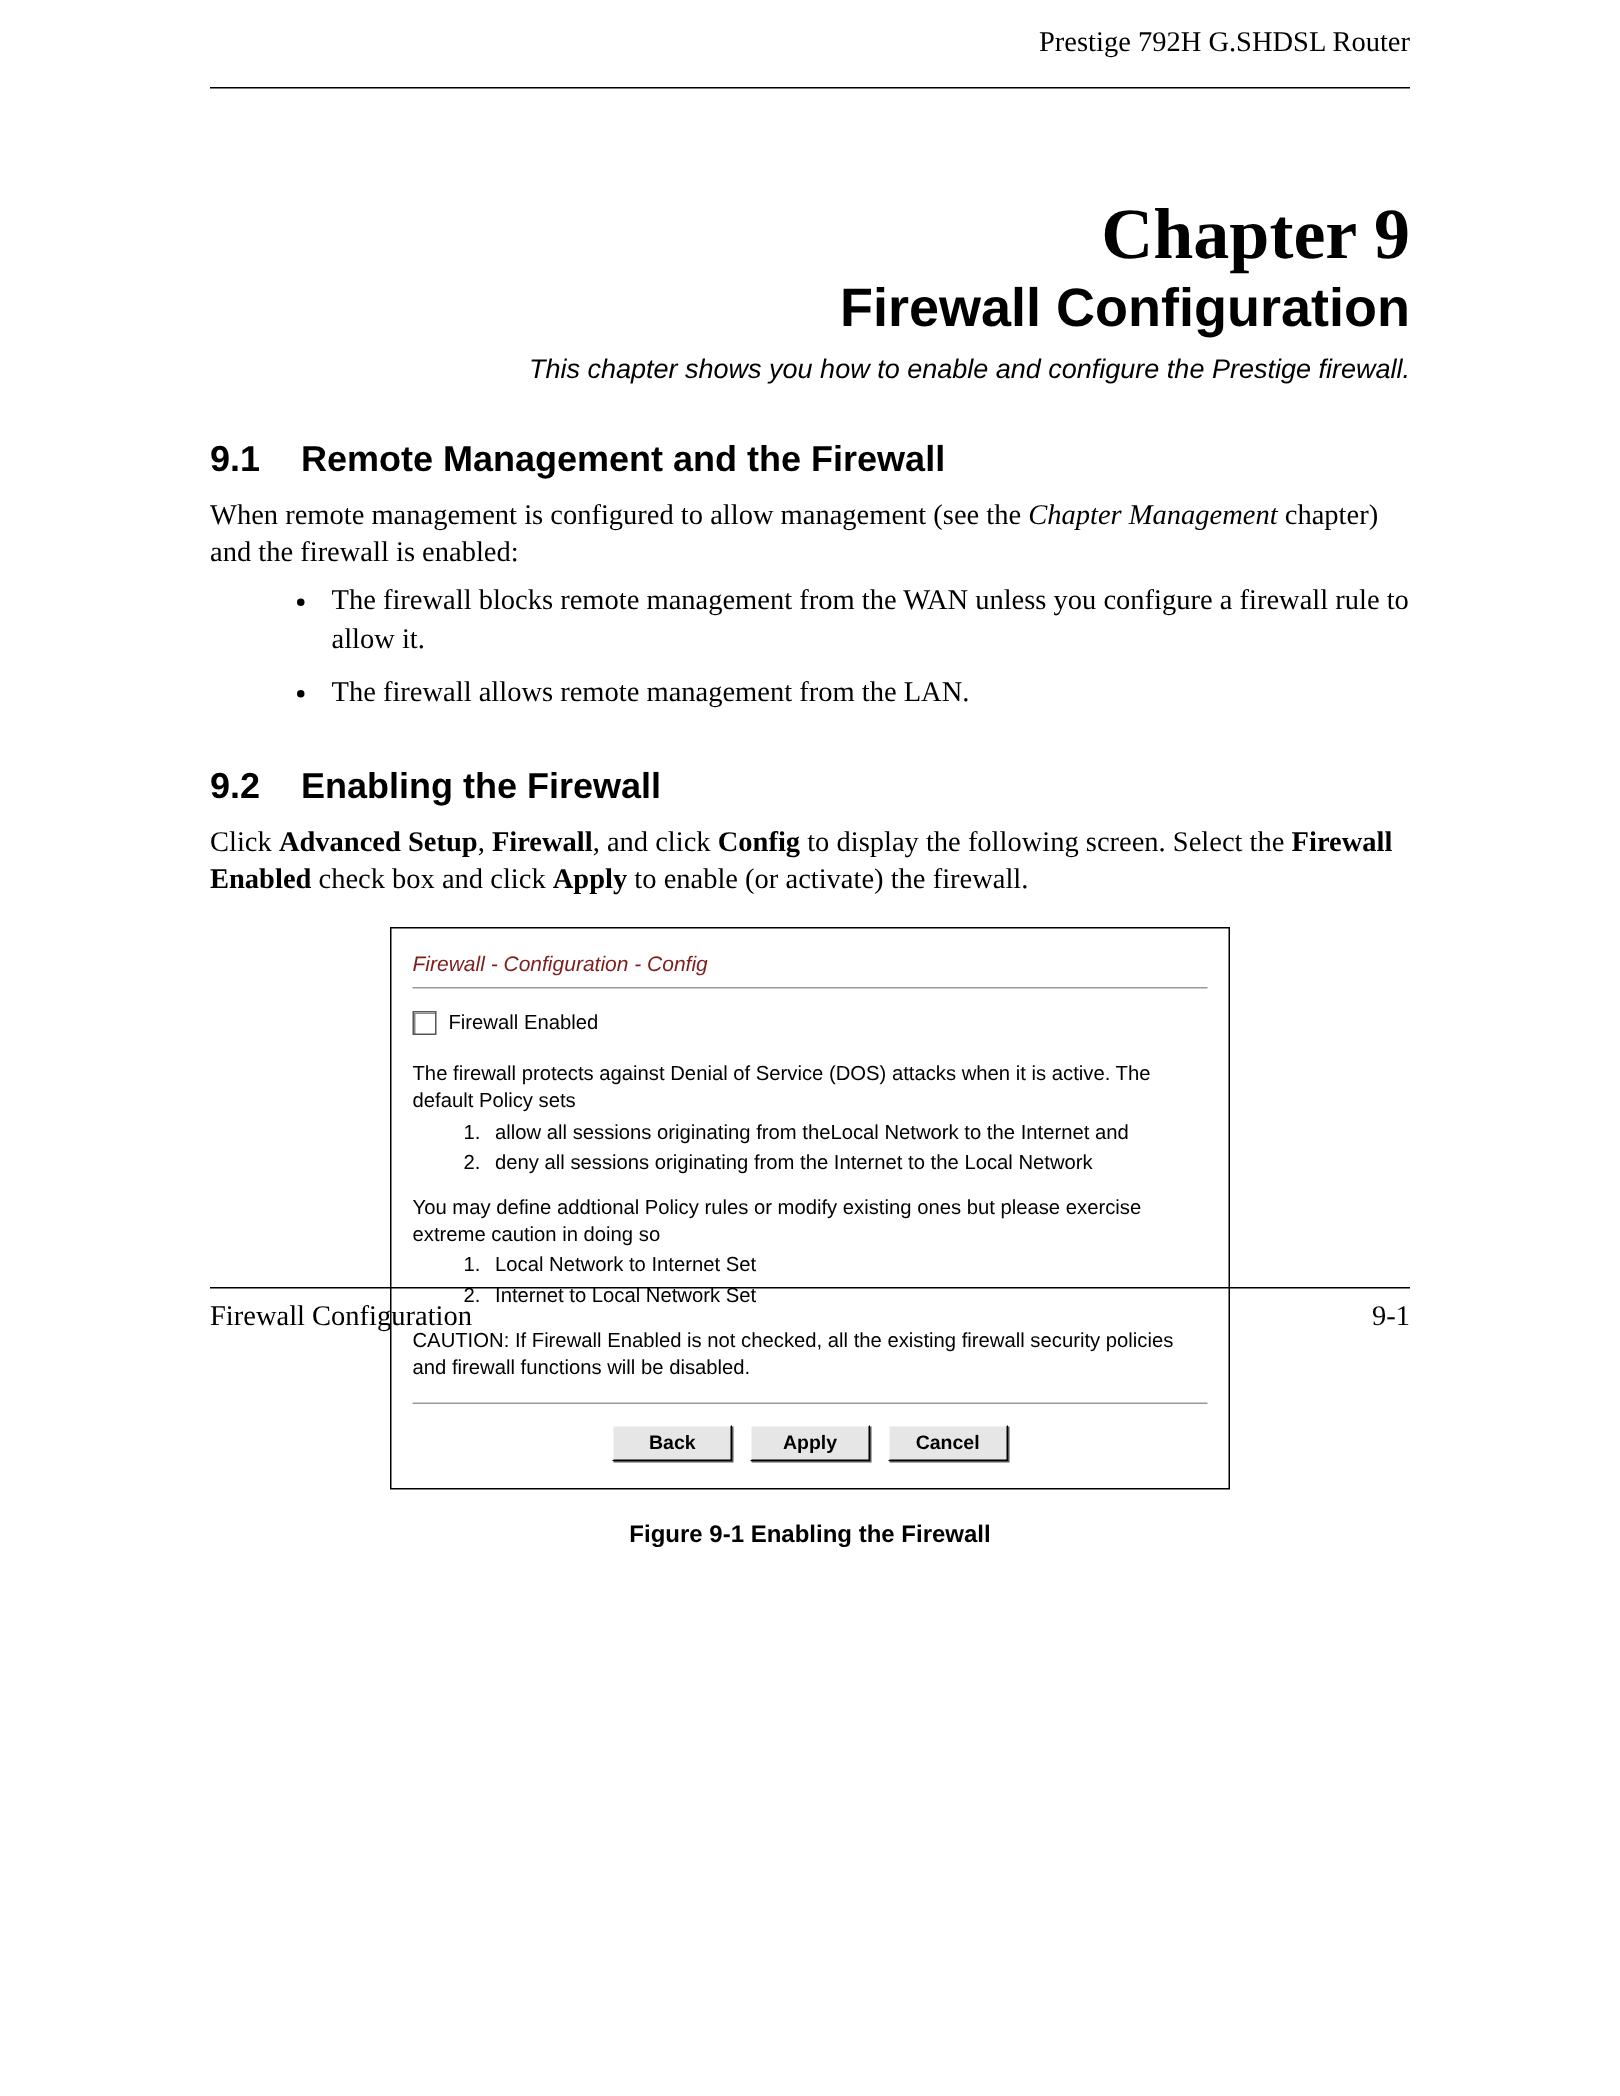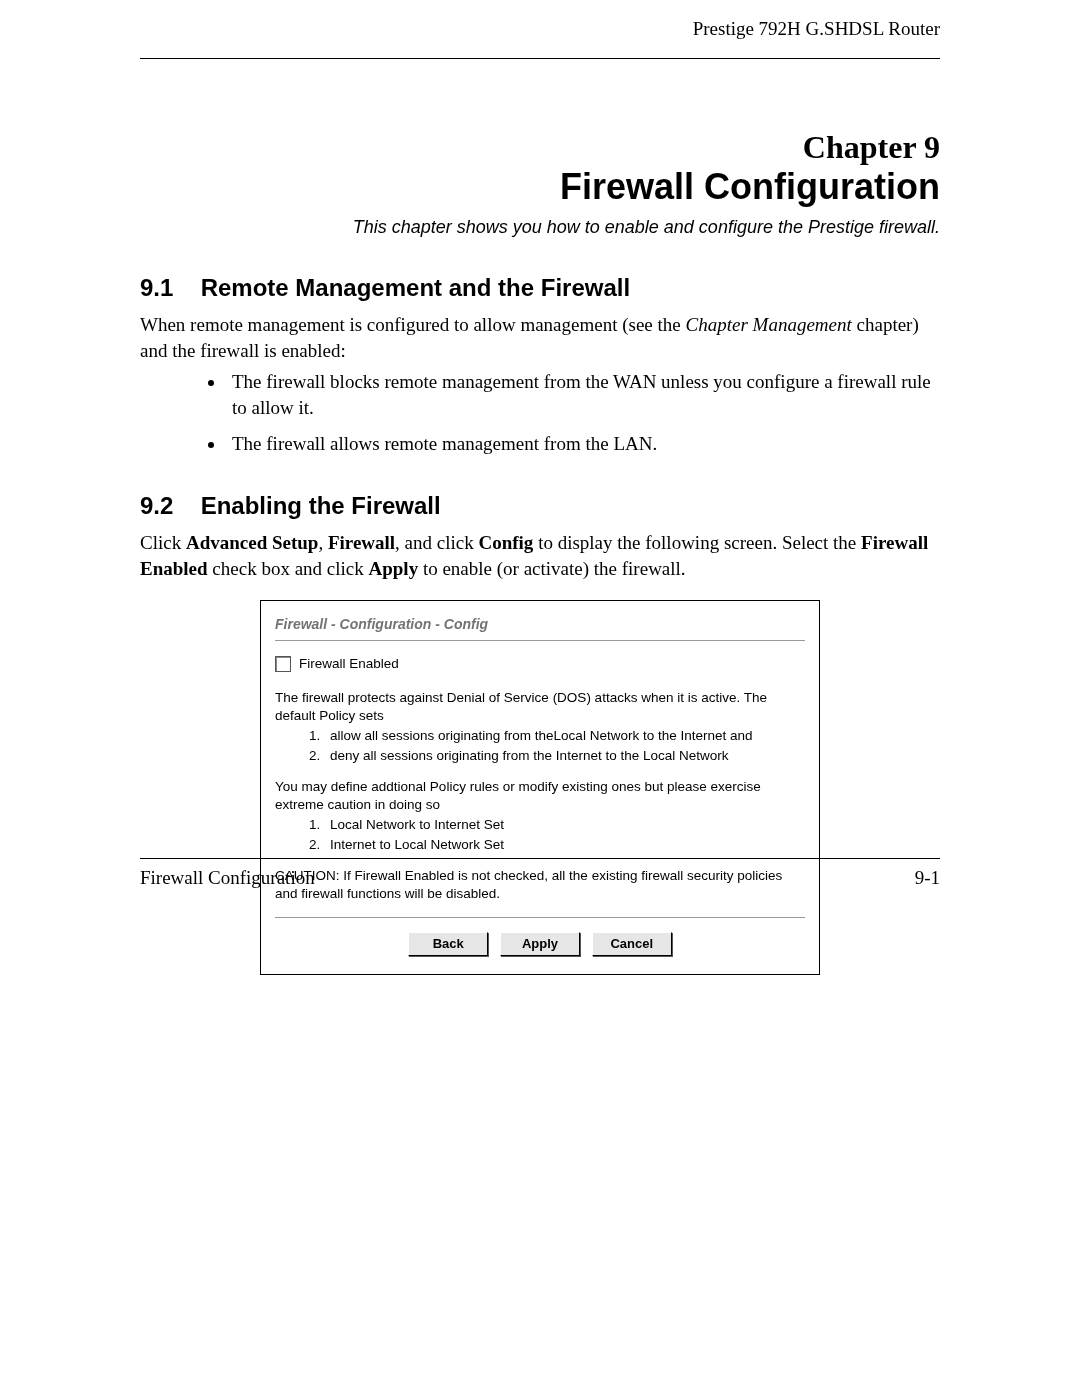--- a/index.html
+++ b/index.html
@@ -26,21 +26,21 @@
     margin-top: -22px;
     margin-bottom: 6px;
   }
   .chapter-block {
     text-align: right;
     margin-top: 70px;
   }
   .chapter-line1 {
     font-family: "Times New Roman", Times, serif;
     font-weight: bold;
-    font-size: 32px;
+    font-size: 48px;
     line-height: 1.15;
   }
   .chapter-line2 {
     font-family: Arial, Helvetica, sans-serif;
     font-weight: bold;
     font-size: 36px;
     line-height: 1.15;
   }
   .chapter-sub {
     font-family: Arial, Helvetica, sans-serif;
@@ -64,36 +64,36 @@
     margin: 6px 0;
   }
   .body-p .em { font-style: italic; }
   .body-p .b { font-weight: bold; }
   ul.bullets {
     margin: 6px 0 0 0;
     padding-left: 70px;
     font-family: "Times New Roman", Times, serif;
     font-size: 19px;
   }
-  ul.bullets li { margin: 6px 0 10px 16px; padding-left: 6px; line-height:1.35;}
+  ul.bullets li { margin: 6px 0 10px 5px; padding-left: 6px; line-height:1.35;}
   
   .panel {
     width: 560px;
     margin: 18px auto 0 auto;
     border: 1px solid #000;
     padding: 14px 14px 18px 14px;
     font-family: Arial, Helvetica, sans-serif;
     font-size: 13.5px;
     line-height: 1.35;
     background: #fff;
     box-sizing: border-box;
   }
   .panel-title {
-    color: #737373;
-    font-weight: bold;
+    color: #7f1d1d;
+    font-weight: normal;
     font-style: italic;
     font-size: 14px;
     margin-bottom: 6px;
   }
   .panel-hr { border: none; border-top: 1px solid #999; margin: 6px 0 14px 0; }
   .panel-hr2 { border: none; border-top: 1px solid #999; margin: 14px 0 14px 0; }
   .fw-row { display:flex; align-items:center; gap:8px; margin-bottom:16px;}
   .cb {
     width: 14px; height: 14px;
     border: 1px solid #555;
@@ -191,20 +191,21 @@
     <div style="height:10px"></div>
     <div>CAUTION: If Firewall Enabled is not checked, all the existing firewall security policies and firewall functions will be disabled.</div>
     <hr class="panel-hr2">
     <div class="btnrow">
       <span class="winbtn">Back</span>
       <span class="winbtn">Apply</span>
       <span class="winbtn">Cancel</span>
     </div>
   </div>
 
+  <div class="fig-caption">Figure 9-1 Enabling the Firewall</div>
 
   <div class="footer">
     <div class="footer-line">
       <span class="footer-left">Firewall Configuration</span>
       <span class="footer-right">9-1</span>
     </div>
   </div>
 </div>
 
 </body></html>

